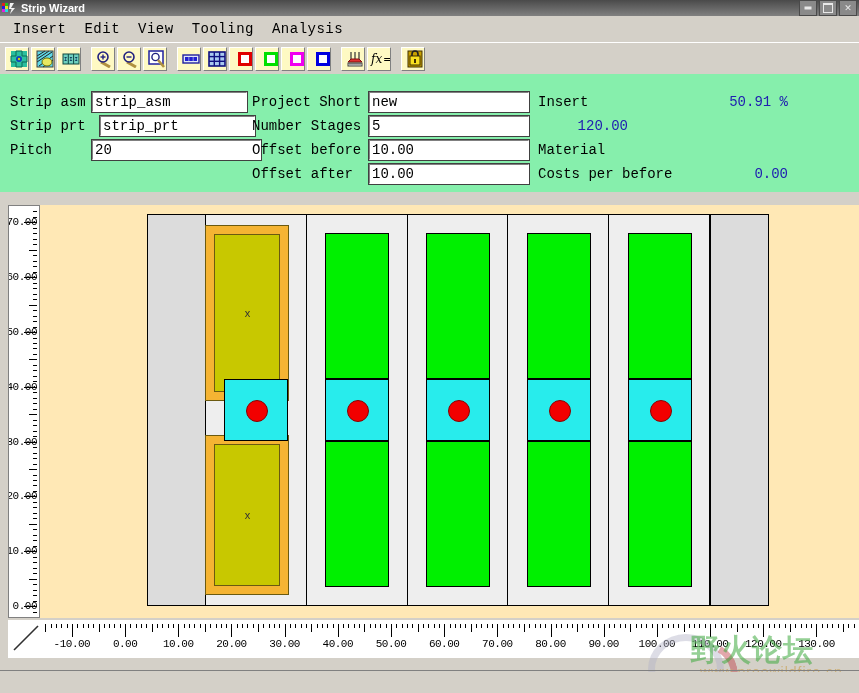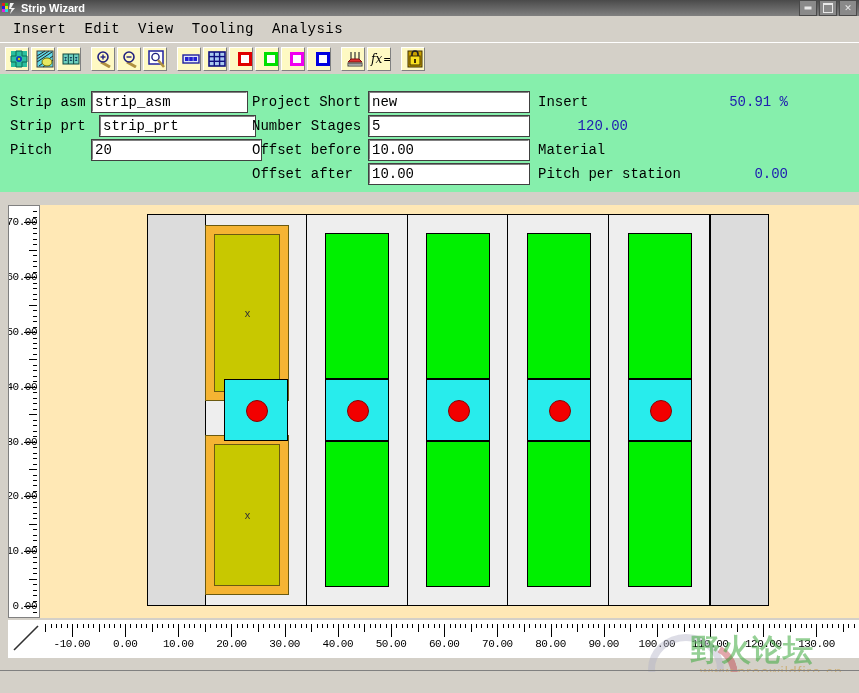--- a/index.html
+++ b/index.html
@@ -359,21 +359,21 @@
       <span class="pvalue" style="width:90px">50.91 %</span>
     </div>
     <div class="prow" style="left:538px;top:41px;">
       <span class="pvalue" style="width:90px">120.00</span>
     </div>
     <div class="prow" style="left:538px;top:65px;">
       <span class="plabel" style="width:160px">Material</span>
       <span class="pvalue" style="width:90px"></span>
     </div>
     <div class="prow" style="left:538px;top:89px;">
-      <span class="plabel" style="width:160px">Pitch per station</span>
+      <span class="plabel" style="width:160px">Costs per before</span>
       <span class="pvalue" style="width:90px">0.00</span>
     </div>
   </div>
 
   <div class="vruler" id="vruler">
       <div class="vr-tick" style="width: 4px; top: 405.52px;"></div>
       <div class="vr-tick" style="width: 13px; top: 400.04px;"></div>
       <div class="vr-tick" style="width: 4px; top: 394.56px;"></div>
       <div class="vr-tick" style="width: 4px; top: 389.08px;"></div>
       <div class="vr-tick" style="width: 4px; top: 383.6px;"></div>

